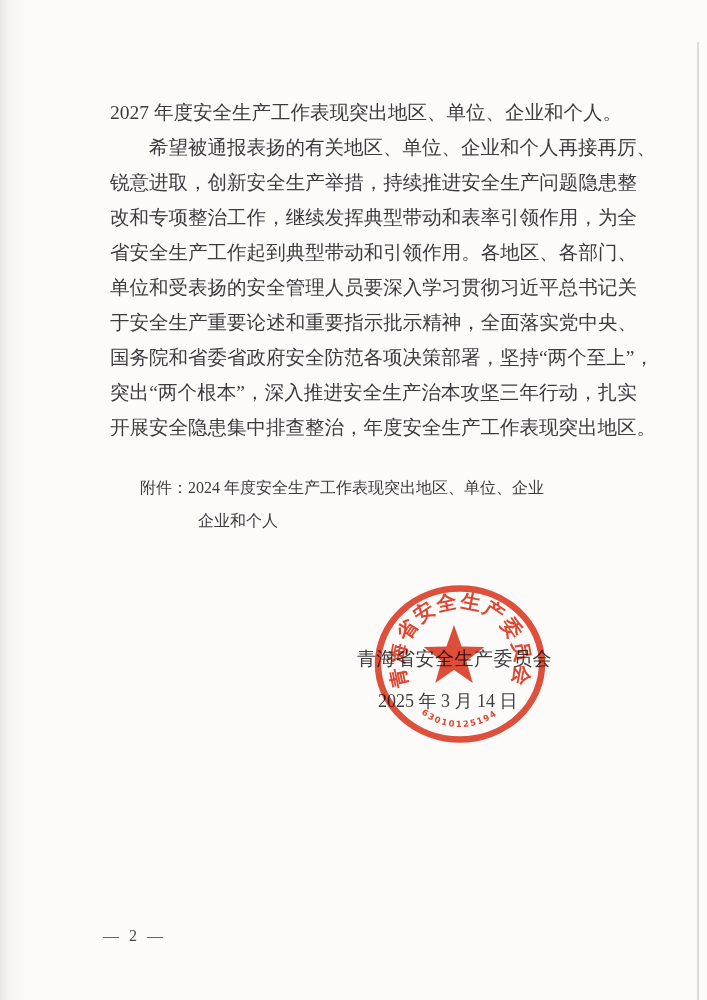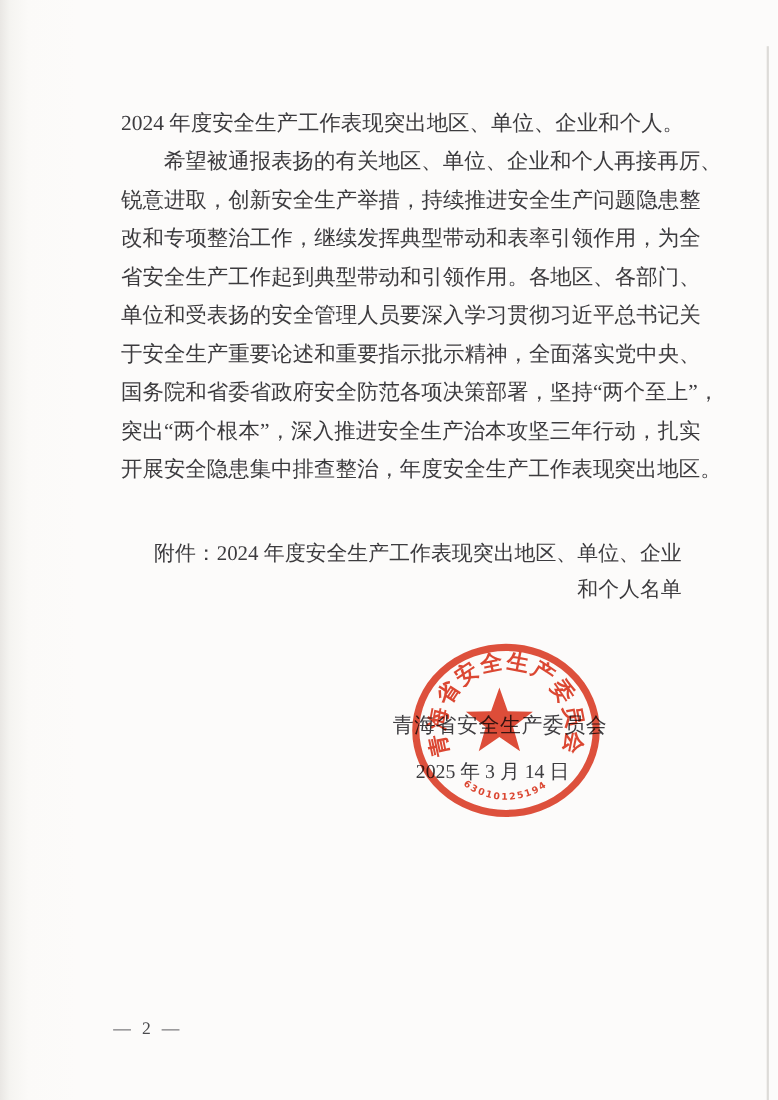--- a/index.html
+++ b/index.html
@@ -24,22 +24,22 @@
   
   .body-text {
     position: absolute; left: 110px; top: 95px; width: 527px;
     font-size: 19.5px; color: #3c3b3e; line-height: 35px;
   }
   .line { height: 35px; white-space: nowrap; }
   .line.justify { display: flex; justify-content: space-between; white-space: normal; }
   .line.indent { padding-left: 39px; }
   
   .attachment {
-    position: absolute; left: 140px; top: 487px;
-    font-size: 19px; color: #3c3b3e; line-height: 33px; text-align: right;
+    position: absolute; left: 140px; top: 471px;
+    font-size: 16px; color: #3c3b3e; line-height: 33px;
   }
   .att-line2 { margin-left: 58px; }
   
   .sig-issuer {
     position: absolute; left: 357px; top: 646px;
     font-size: 19px; color: #3e3d40; letter-spacing: 0.5px;
   }
   .sig-date {
     position: absolute; left: 378px; top: 689px;
     font-size: 18px; color: #3e3d40;
@@ -65,21 +65,21 @@
     position: absolute; left: 103px; top: 927px;
     font-size: 16px; color: #4b4b4e; letter-spacing: 3px;
   }
 </style>
 </head>
 <body>
 
 <div class="page">
 
   <div class="body-text">
-      <div class="line">2024 年度安全生产工作表现突出地区、单位、企业和个人。</div>
+      <div class="line">2027 年度安全生产工作表现突出地区、单位、企业和个人。</div>
       <div class="line indent justify">
         <span>希</span>
         <span>望</span>
         <span>被</span>
         <span>通</span>
         <span>报</span>
         <span>表</span>
         <span>扬</span>
         <span>的</span>
         <span>有</span>
@@ -305,21 +305,21 @@
         <span>动</span>
         <span>，</span>
         <span>扎</span>
         <span>实</span>
       </div>
       <div class="line">开展安全隐患集中排查整治，年度安全生产工作表现突出地区。</div>
     </div>
 
   <div class="attachment">
     <div class="att-line1">附件：2024 年度安全生产工作表现突出地区、单位、企业</div>
-    <div class="att-line2">和个人名单</div>
+    <div class="att-line2">企业和个人</div>
   </div>
 
   <div class="sig-issuer">青海省安全生产委员会</div>
 
   <div class="sig-date">2025 年 3 月 14 日</div>
 
   <svg class="seal" viewBox="-100 -100 200 200">
     <defs>
       <path id="sealArcTop" d="M -50.7 23.7 A 56 56 0 1 1 50.7 23.7" fill="none"></path>
       <path id="sealArcBottom" d="M -40.5 48.3 A 63 63 0 0 0 40.5 48.3" fill="none"></path>

